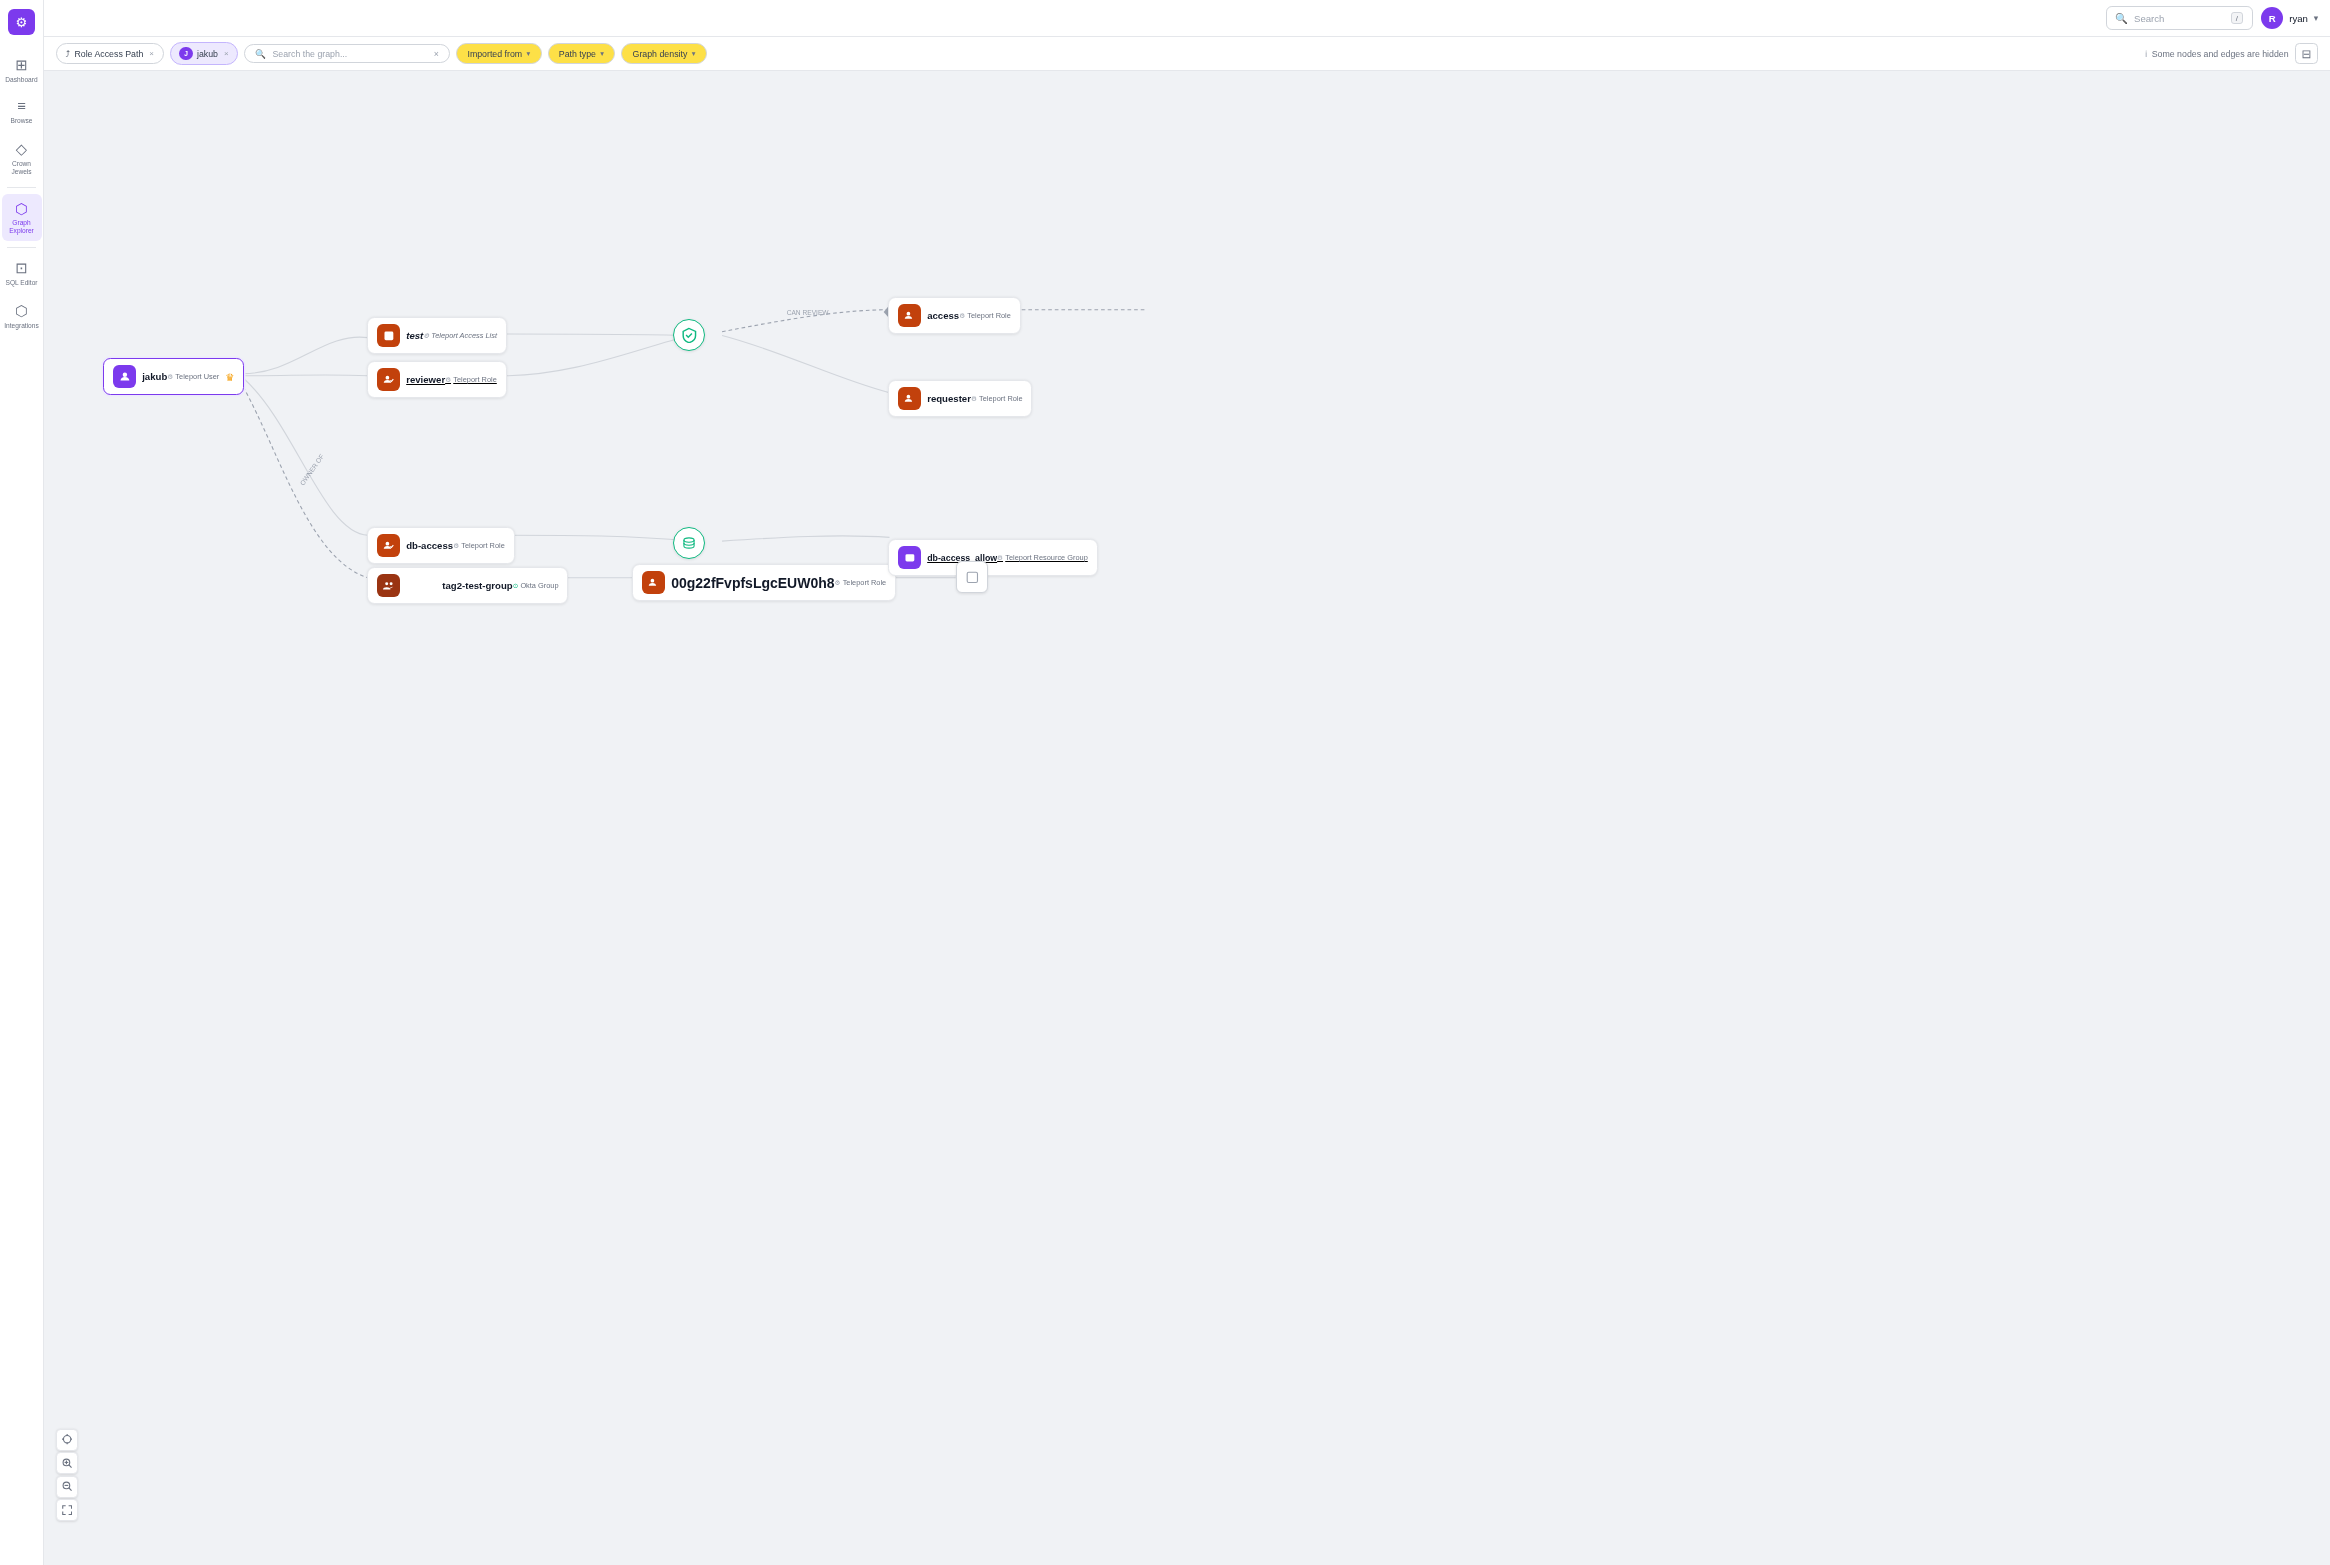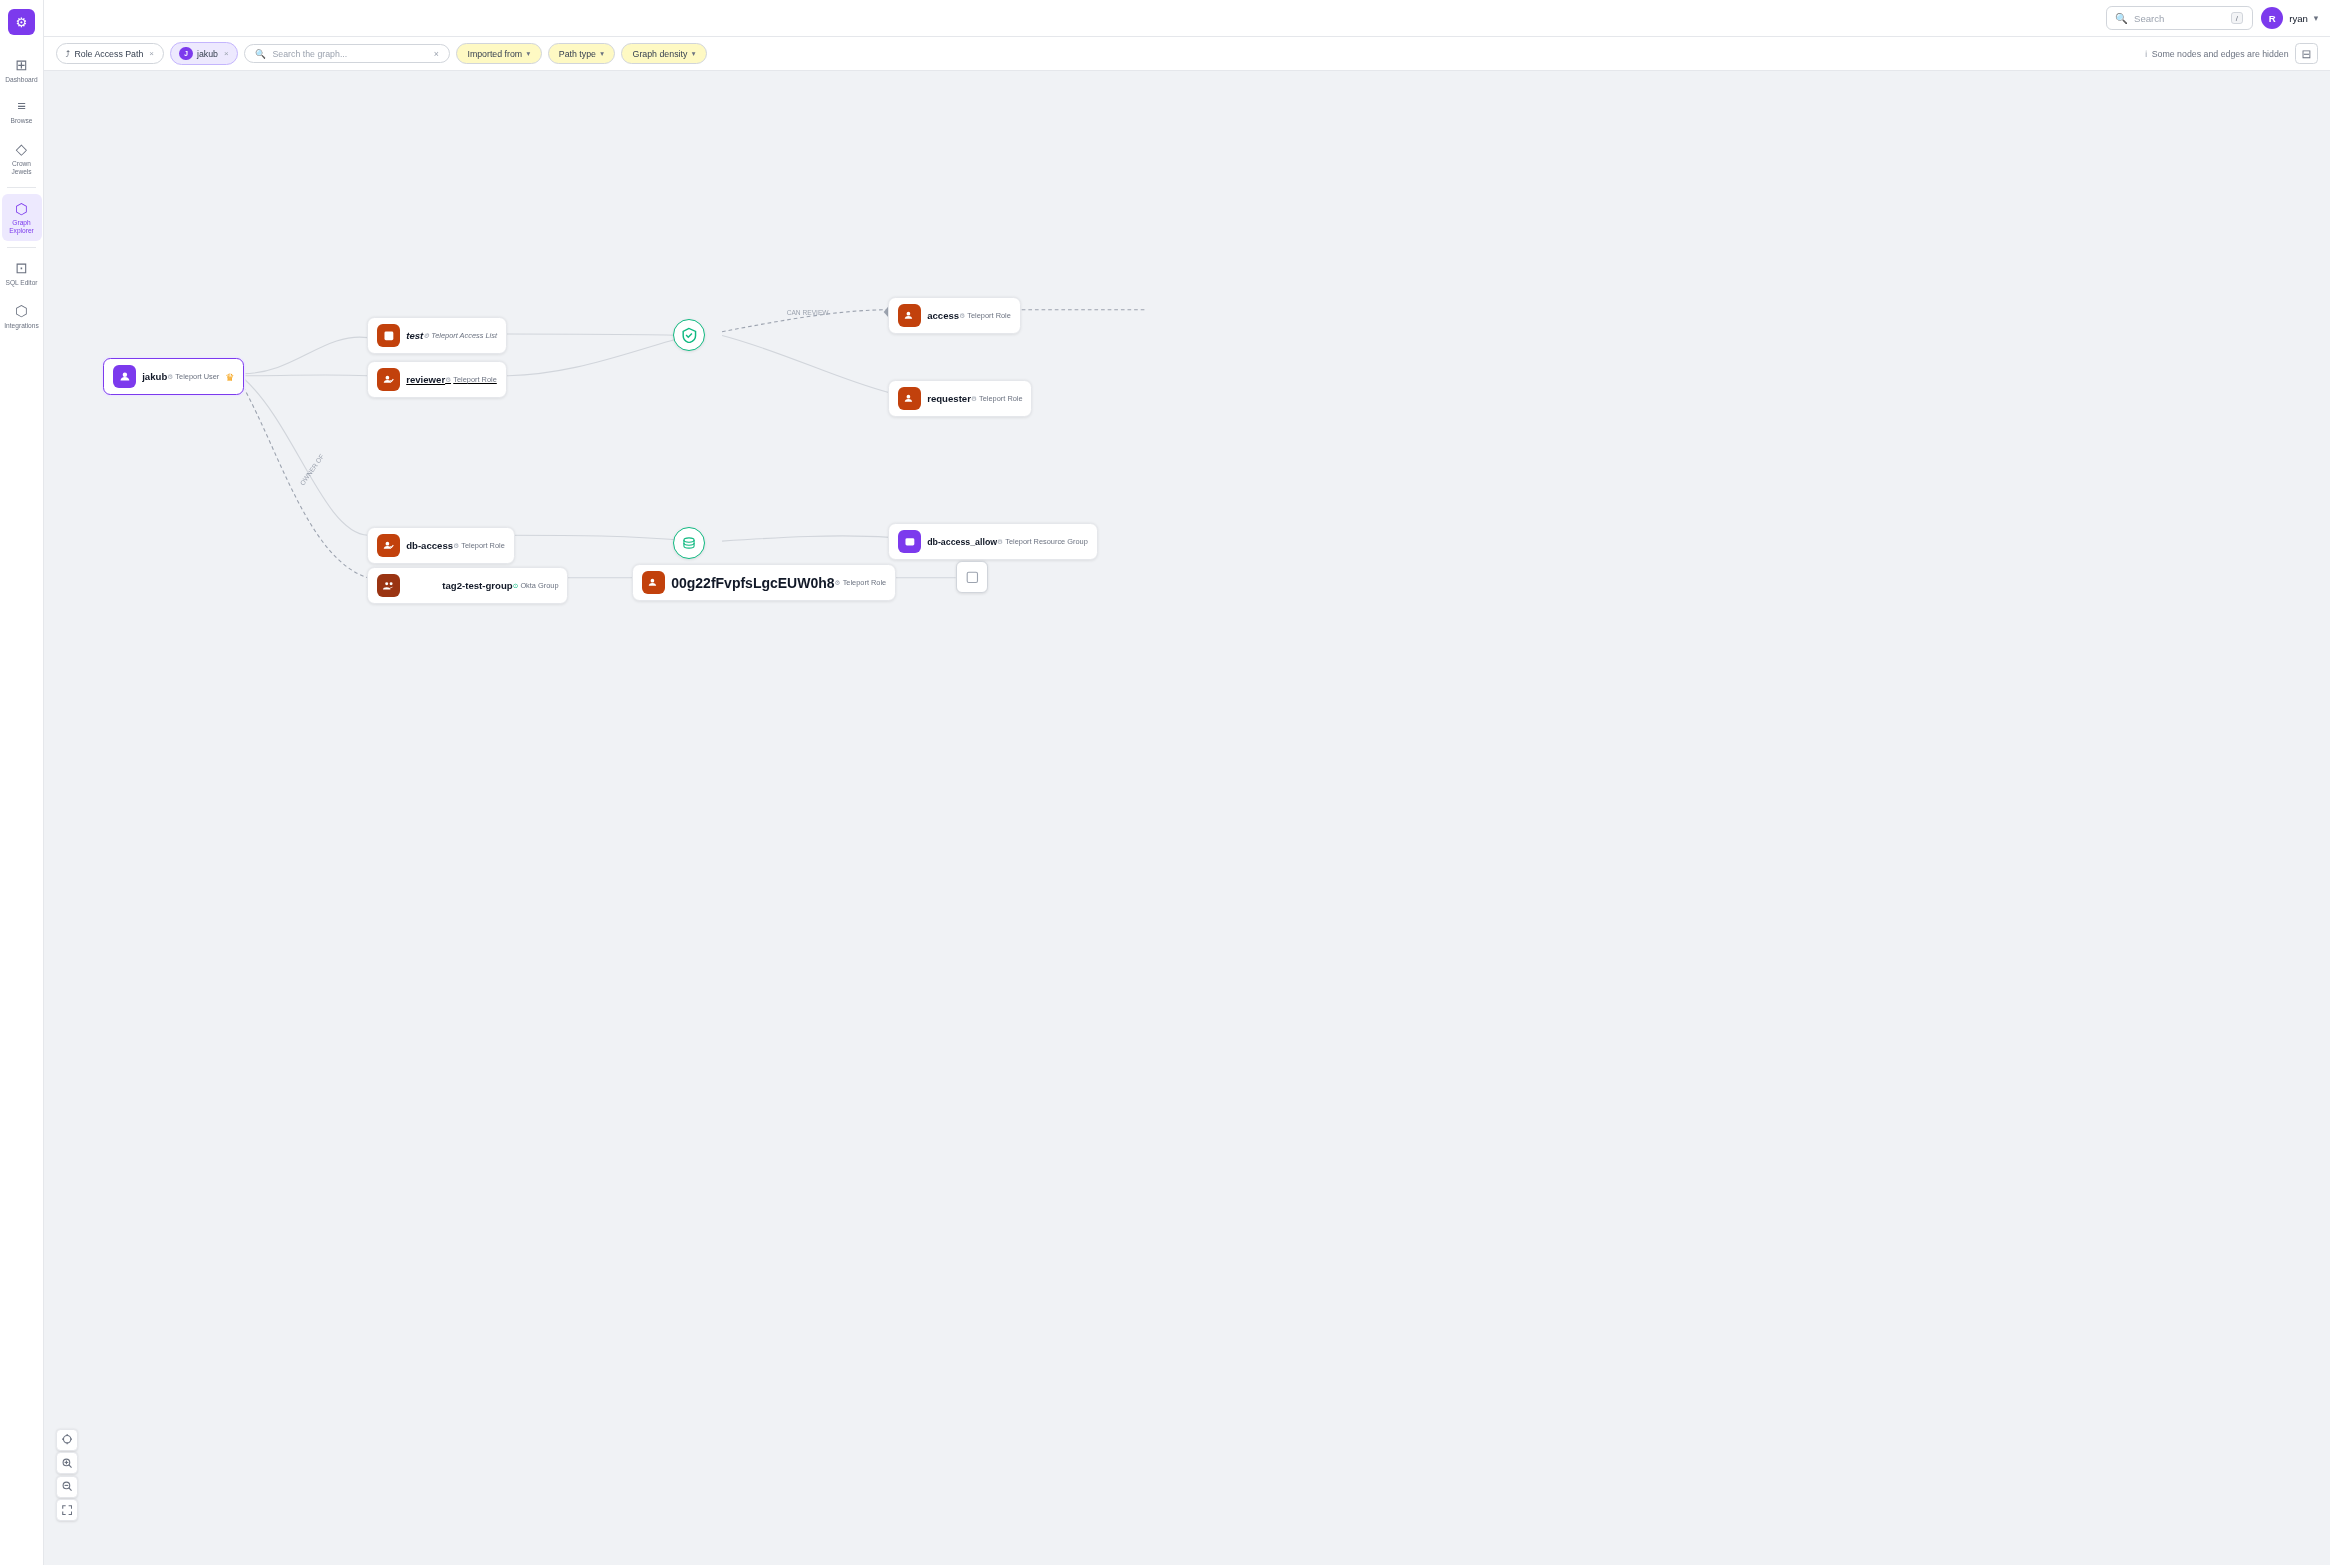--- a/index.html
+++ b/index.html
@@ -145,21 +145,21 @@
       background: transparent;
       flex: 1;
     }
     .graph-search input::placeholder { color: #9ca3af; }
 
     .filter-btn {
       display: flex; align-items: center; gap: 4.4px;
       padding: 4.4px 10.3px;
       border: 0.7px solid #d1d5db;
       border-radius: 14.7px;
-      background: #fef9c3;
+      background: #fde047;
       cursor: pointer;
       font-size: 8.8px;
       color: #374151;
     }
     .filter-btn .chevron { font-size: 7.4px; }
 
     .hidden-notice {
       display: flex; align-items: center; gap: 4.4px;
       font-size: 8.8px;
       color: #6b7280;
@@ -534,21 +534,21 @@
       </div>
       <div class="node-text">
         <span class="node-name">requester</span>
         <span class="node-type">
           <span class="gear">⚙</span>
           Teleport Role
         </span>
       </div>
     </div>
 
-    <div class="node" style="left:844px; top:452px; min-width:143px;">
+    <div class="node" style="left:844px; top:468px; min-width:143px;text-decoration:underline;">
       <div class="node-icon" style="background:#7c3aed;">
         <svg width="11.8" height="11.8" viewBox="0 0 16 16" fill="white">
             <rect x="2" y="3" width="12" height="10" rx="2"></rect>
             <line x1="5" y1="7" x2="11" y2="7" stroke="white" stroke-width="1.5"></line>
           </svg>
       </div>
       <div class="node-text">
         <span class="node-name" style="font-size:8.8px;">db-access_allow</span>
         <span class="node-type">
           <span class="gear">⚙</span>

